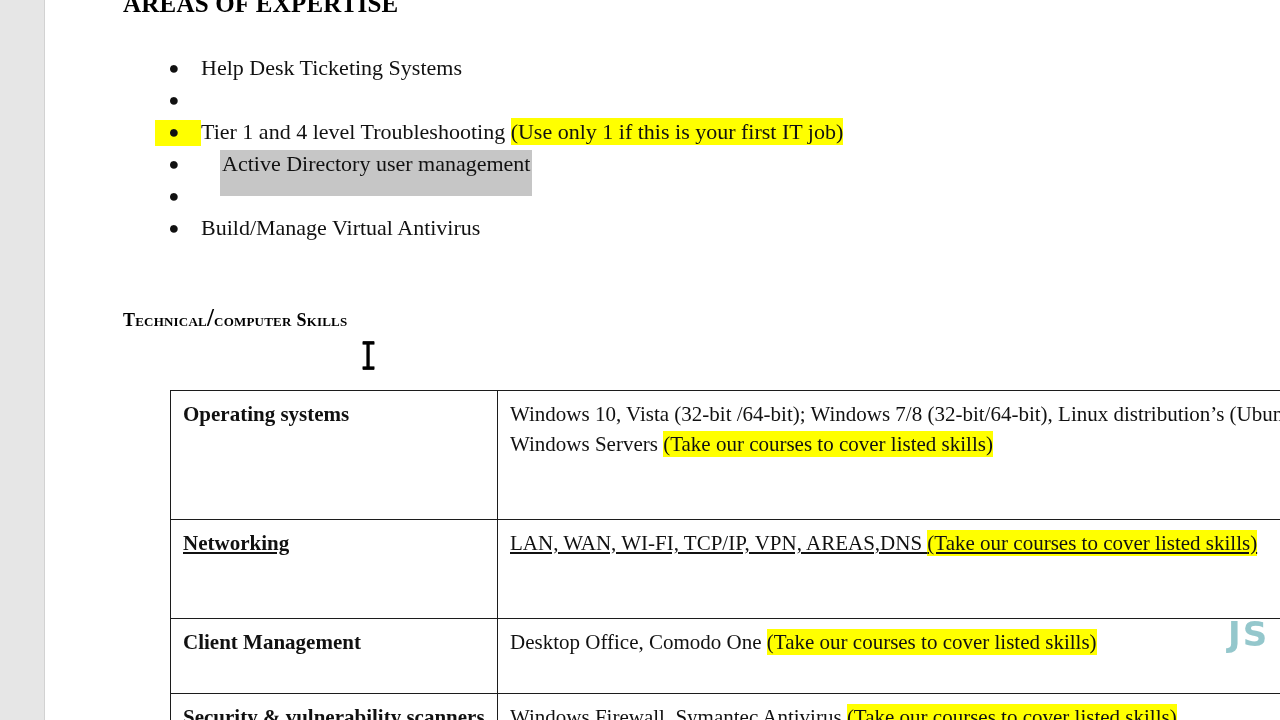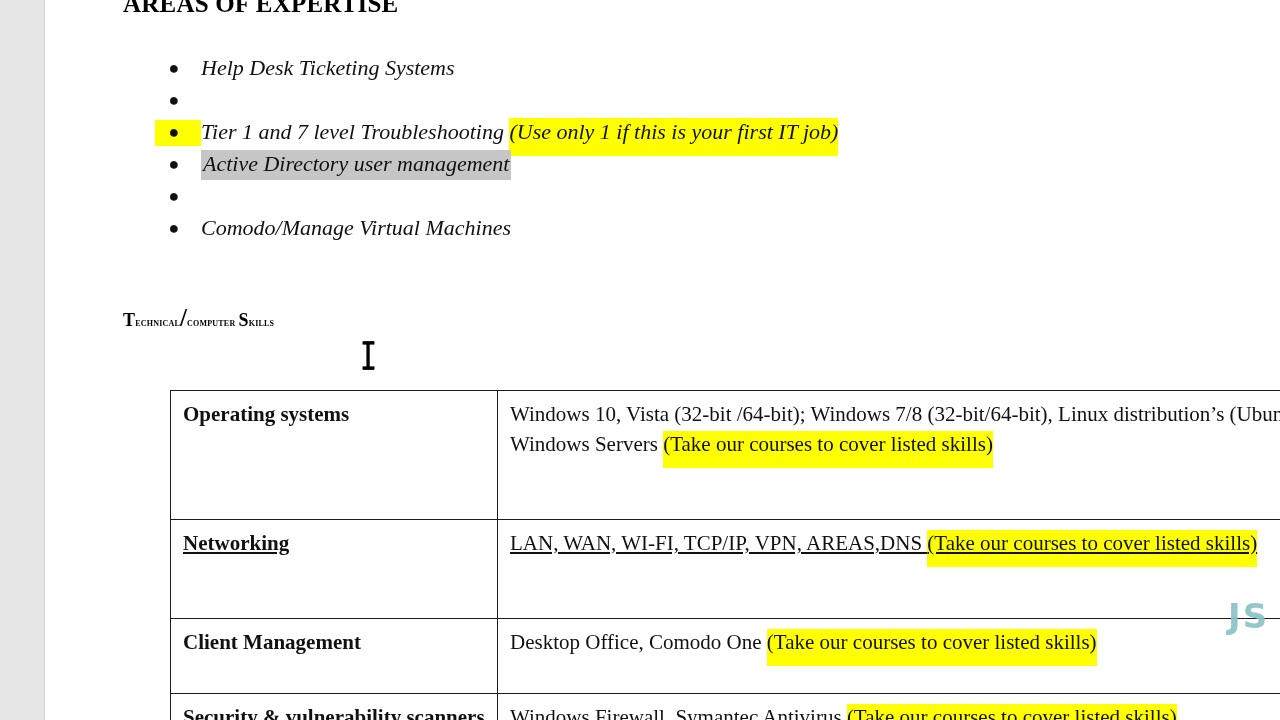--- a/index.html
+++ b/index.html
@@ -52,21 +52,21 @@
   #tech-heading {
     top: 304px;
     font-size: 20px;
     font-variant: small-caps;
     text-transform: lowercase;
   }
   #tech-heading::first-letter { font-size: 1em; }
 
   
   .sc-big { font-size: 25px; }
-  .sc-small { font-size: 12px; }
+  .sc-small { font-size: 19px; }
 
   
   #expertise-list {
     position: absolute;
     left: 0; top: 52px;
     width: 1235px;
     list-style: none;
     margin: 0;
     padding: 0;
   }
@@ -85,31 +85,31 @@
     width: 22px;
     text-align: center;
     font-size: 18px;
     line-height: 32px;
   }
   .bullet-text {
     position: absolute;
     left: 156px;
     top: 0;
     line-height: 32px;
-    font-style: italic;
   }
   .hl-yellow {
     background: #ffff00;
-    padding: 1px 0 12px 0;
+    padding: 1px 0 1px 0;
     box-decoration-break: clone;
     -webkit-box-decoration-break: clone;
   }
   .hl-gray {
     background: #c6c6c6;
-    padding: 1px 2px 4px 2px;
+    padding: 1px 2px 20px 2px;
+    margin-left: 19px;
   }
   .bullet-marker-hl {
     position: absolute;
     left: 110px;
     top: 4px;
     width: 46px;
     height: 26px;
     background: #ffff00;
     z-index: 0;
   }
@@ -153,21 +153,21 @@
   }
   .row-tall td   { height: 112px; }
   .row-mid td    { height: 82px; text-decoration: underline;  }
   .row-short td  { height: 58px;  }
   .row-last td   { height: 70px;  }
 
   
   #watermark {
     position: absolute;
     left: 1228px;
-    top: 596px;
+    top: 614px;
     font-family: "DejaVu Sans", sans-serif;
     font-size: 34px;
     font-weight: bold;
     color: #8cc3c8;
     opacity: 0.92;
     letter-spacing: 2px;
     white-space: nowrap;
     z-index: 30;
     pointer-events: none;
   }
@@ -190,35 +190,35 @@
         <span class="bullet-text">Help Desk Ticketing Systems</span>
       </li>
 
       <li class="bullet-row">
         <span class="bullet-dot">●</span>
       </li>
 
       <li class="bullet-row">
         <span class="bullet-marker-hl"></span>
         <span class="bullet-dot">●</span>
-        <span class="bullet-text"><span>Tier 1 and 7 level Troubleshooting </span><span class="hl-yellow">(Use only 1 if this is your first IT job)</span></span>
+        <span class="bullet-text"><span>Tier 1 and 4 level Troubleshooting </span><span class="hl-yellow">(Use only 1 if this is your first IT job)</span></span>
       </li>
 
       <li class="bullet-row">
         <span class="bullet-dot">●</span>
         <span class="bullet-text"><span class="hl-gray">Active Directory user management</span></span>
       </li>
 
       <li class="bullet-row">
         <span class="bullet-dot">●</span>
       </li>
 
       <li class="bullet-row">
         <span class="bullet-dot">●</span>
-        <span class="bullet-text">Comodo/Manage Virtual Machines</span>
+        <span class="bullet-text">Build/Manage Virtual Antivirus</span>
       </li>
 
     </ul>
 
     <div class="section-heading" id="tech-heading"><span class="sc-big">T</span><span class="sc-small">ECHNICAL</span><span class="sc-big">/</span><span class="sc-small">COMPUTER</span><span class="sc-small"> </span><span class="sc-big">S</span><span class="sc-small">KILLS</span></div>
 
     <table id="skills-table">
       <tbody>
         <tr class="row-tall">
           <td class="col-label">Operating systems</td>

